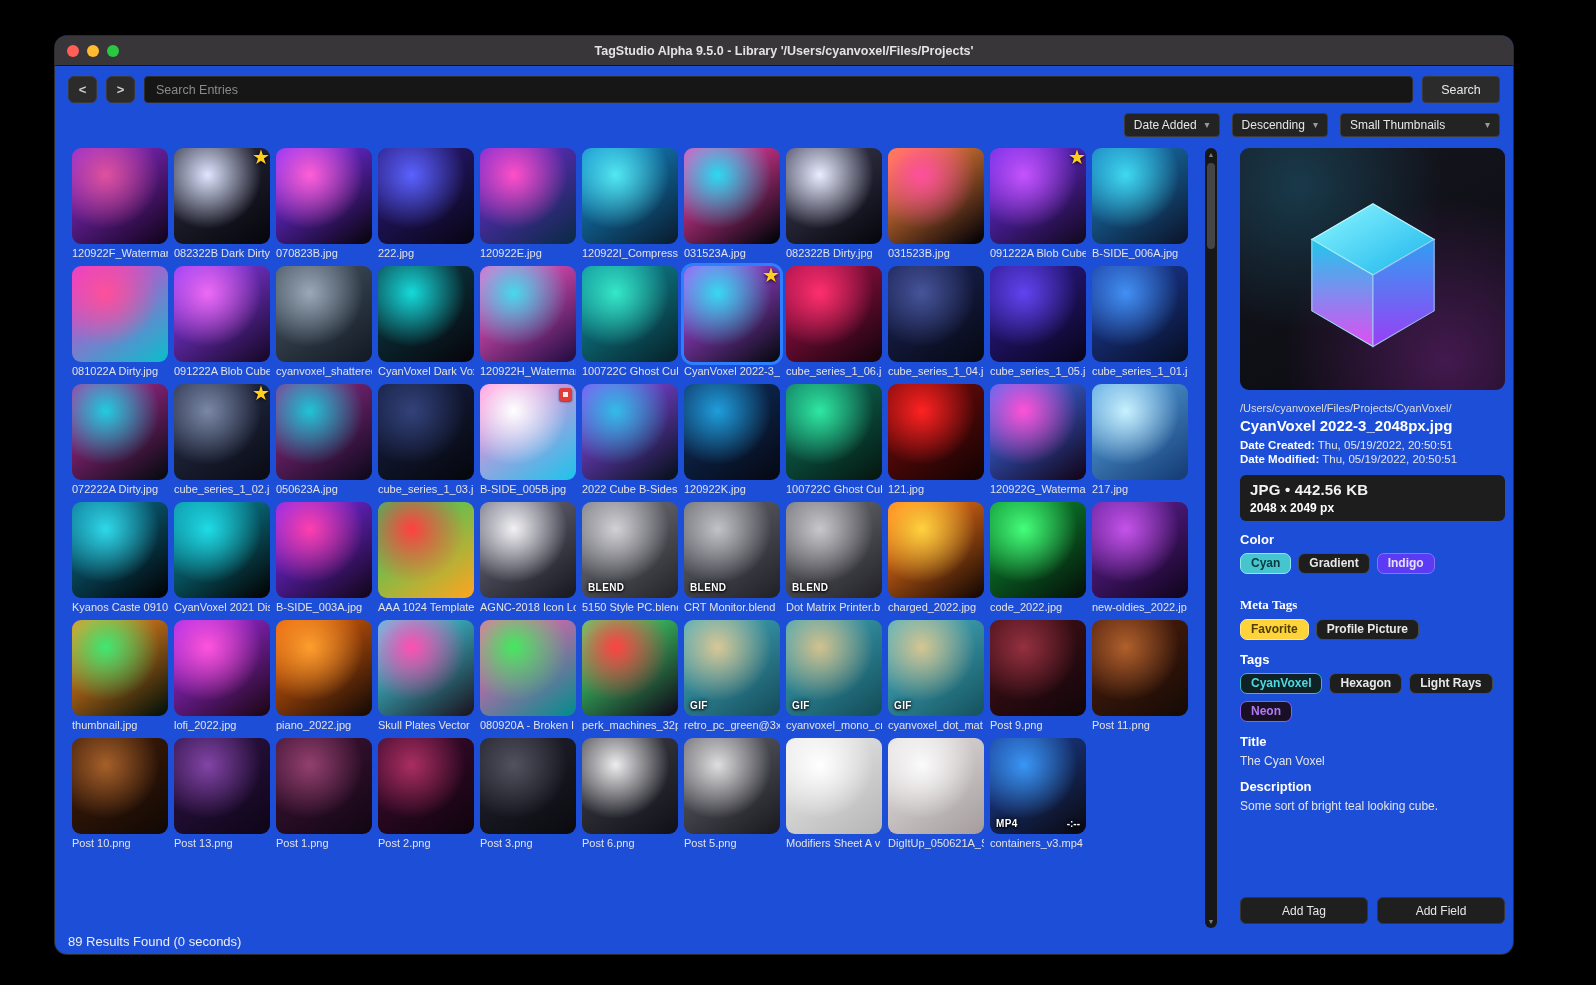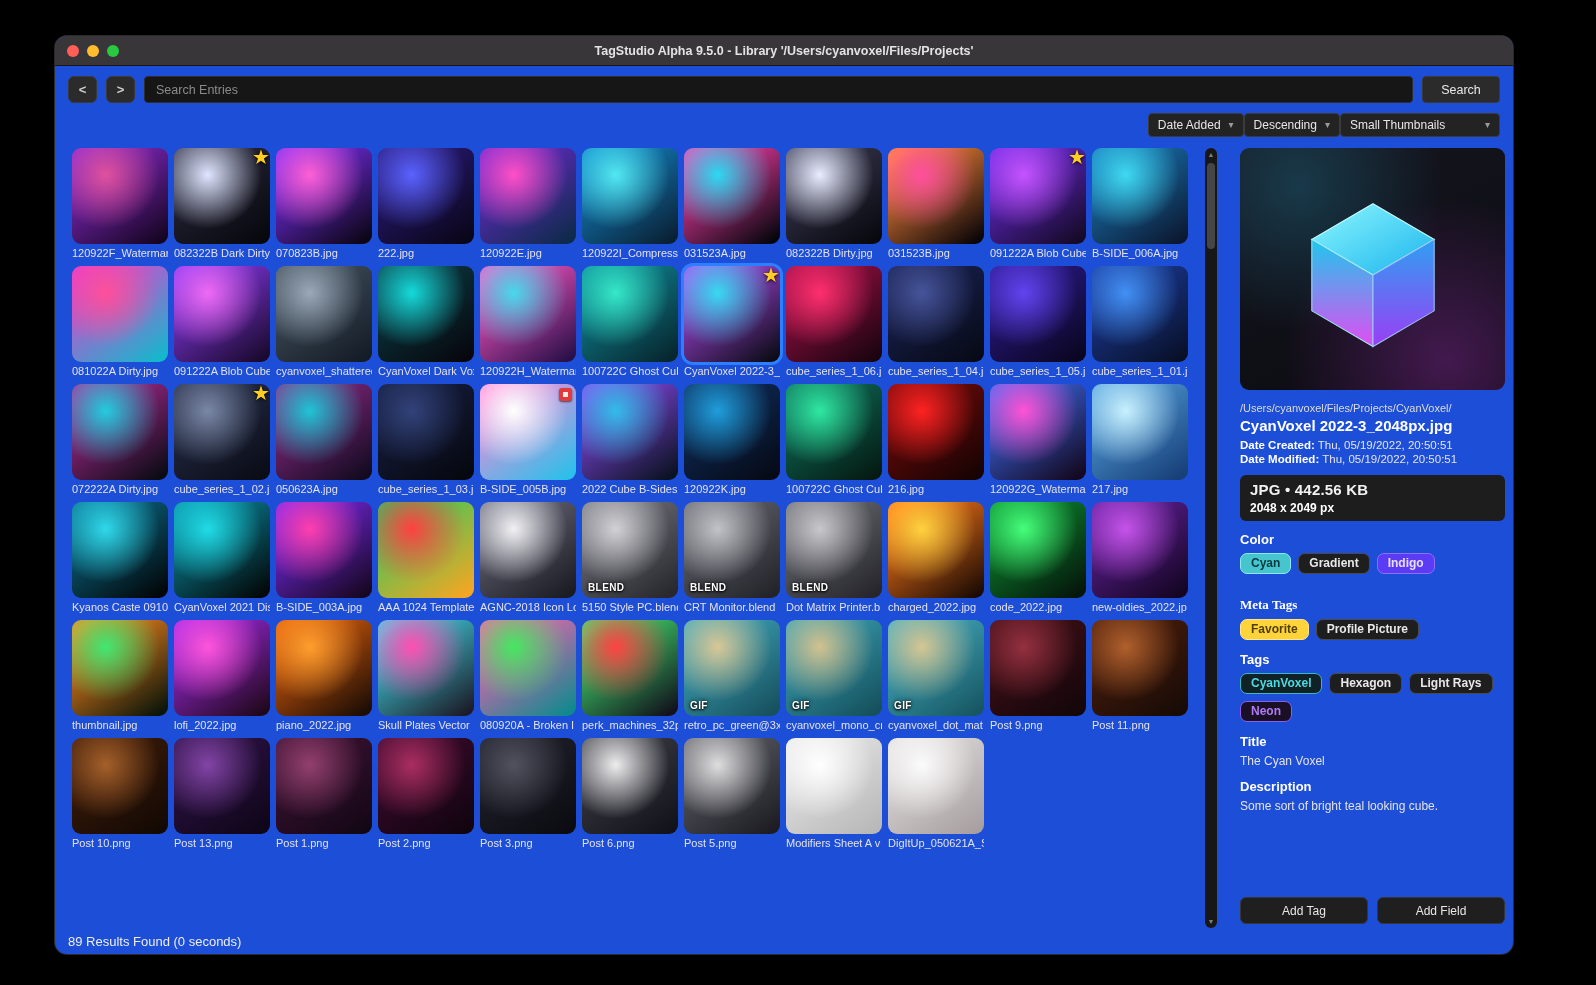--- a/index.html
+++ b/index.html
@@ -22,21 +22,21 @@
   .toolbar { position:absolute; left:13px; right:13px; top:40px; height:27px; display:flex; gap:9px; }
   .navbtn { width:29px; height:27px; background:#2b2b2b; border:1px solid #3a3a3a; border-radius:6px;
             color:#cfcfcf; font-weight:bold; font-size:13px; cursor:pointer; }
   .search-input { flex:1; height:27px; background:#161616; border:1px solid #2d2d2d; border-radius:4px;
                   color:#e8e8e8; padding:0 11px; font-size:12.5px; font-family:"Liberation Sans",sans-serif; outline:none; }
   .search-input::placeholder { color:#8b8b8b; }
   .search-btn { width:78px; height:27px; background:#2b2b2b; border:1px solid #3a3a3a; border-radius:4px;
                 color:#e8e8e8; font-size:12.5px; cursor:pointer; }
 
   
-  .sortbar { position:absolute; top:77px; right:13px; display:flex; }
+  .sortbar { position:absolute; top:77px; right:13px; display:flex; gap:12px; }
   .dd { height:24px; display:flex; align-items:center; gap:8px; padding:0 9px;
         background:#232323; border:1px solid #3b3b3b; border-radius:4px;
         font-size:12px; color:#e6e6e6; cursor:pointer; }
   .dd .chev { color:#9a9a9a; font-size:10px; line-height:1; }
   .dd.wide { width:160px; justify-content:space-between; }
 
   
   .gridwrap { position:absolute; left:17px; top:112px; width:1120px; bottom:26px; overflow:hidden;
               display:grid; grid-template-columns:repeat(11,96px); column-gap:6px; row-gap:6px;
               align-content:start; }
@@ -251,21 +251,21 @@
       <div class="cell">
         <div class="thumb" style="background: radial-gradient(circle at 35% 28%, rgb(31, 158, 220) 0%, rgba(0, 0, 0, 0) 58%), linear-gradient(145deg, rgb(14, 46, 94) 10%, rgb(6, 10, 22) 95%);"></div>
         <div class="flabel">120922K.jpg</div>
       </div>
       <div class="cell">
         <div class="thumb" style="background: radial-gradient(circle at 35% 28%, rgb(47, 232, 162) 0%, rgba(0, 0, 0, 0) 58%), linear-gradient(145deg, rgb(14, 110, 90) 10%, rgb(5, 26, 18) 95%);"></div>
         <div class="flabel">100722C Ghost Cub</div>
       </div>
       <div class="cell">
         <div class="thumb" style="background: radial-gradient(circle at 35% 28%, rgb(255, 34, 34) 0%, rgba(0, 0, 0, 0) 58%), linear-gradient(145deg, rgb(116, 10, 10) 10%, rgb(23, 3, 3) 95%);"></div>
-        <div class="flabel">216.jpg</div>
+        <div class="flabel">121.jpg</div>
       </div>
       <div class="cell">
         <div class="thumb" style="background: radial-gradient(circle at 35% 28%, rgb(255, 82, 214) 0%, rgba(0, 0, 0, 0) 58%), linear-gradient(145deg, rgb(62, 108, 240) 10%, rgb(19, 8, 32) 95%);"></div>
         <div class="flabel">120922G_Watermar</div>
       </div>
       <div class="cell">
         <div class="thumb" style="background: radial-gradient(circle at 35% 28%, rgb(200, 241, 255) 0%, rgba(0, 0, 0, 0) 58%), linear-gradient(145deg, rgb(84, 160, 220) 10%, rgb(23, 63, 120) 95%);"></div>
         <div class="flabel">217.jpg</div>
       </div>
       <div class="cell">
@@ -396,20 +396,27 @@
         <div class="thumb" style="background: radial-gradient(circle at 35% 28%, rgb(222, 222, 222) 0%, rgba(0, 0, 0, 0) 58%), linear-gradient(145deg, rgb(96, 96, 106) 10%, rgb(28, 28, 34) 95%);"></div>
         <div class="flabel">Post 5.png</div>
       </div>
       <div class="cell">
         <div class="thumb" style="background: radial-gradient(circle at 35% 28%, rgb(255, 255, 255) 0%, rgba(0, 0, 0, 0) 58%), linear-gradient(145deg, rgb(232, 232, 232) 10%, rgb(184, 184, 184) 95%);"></div>
         <div class="flabel">Modifiers Sheet A v</div>
       </div>
       <div class="cell">
         <div class="thumb" style="background: radial-gradient(circle at 35% 28%, rgb(251, 251, 251) 0%, rgba(0, 0, 0, 0) 58%), linear-gradient(145deg, rgb(226, 222, 222) 10%, rgb(168, 160, 160) 95%);"></div>
         <div class="flabel">DigItUp_050621A_S</div>
+      </div>
+      <div class="cell">
+        <div class="thumb" style="background: radial-gradient(circle at 35% 28%, rgb(58, 150, 245) 0%, rgba(0, 0, 0, 0) 58%), linear-gradient(145deg, rgb(26, 62, 150) 10%, rgb(11, 11, 20) 95%);">
+          <span class="fmt">MP4</span>
+          <span class="dur">-:--</span>
+        </div>
+        <div class="flabel">containers_v3.mp4</div>
       </div>
     </div>
 
   <div class="vscroll">
     <div class="scroll-arrow up">▲</div>
     <div class="scroll-thumb"></div>
     <div class="scroll-arrow down">▼</div>
   </div>
 
   <aside class="panel">

